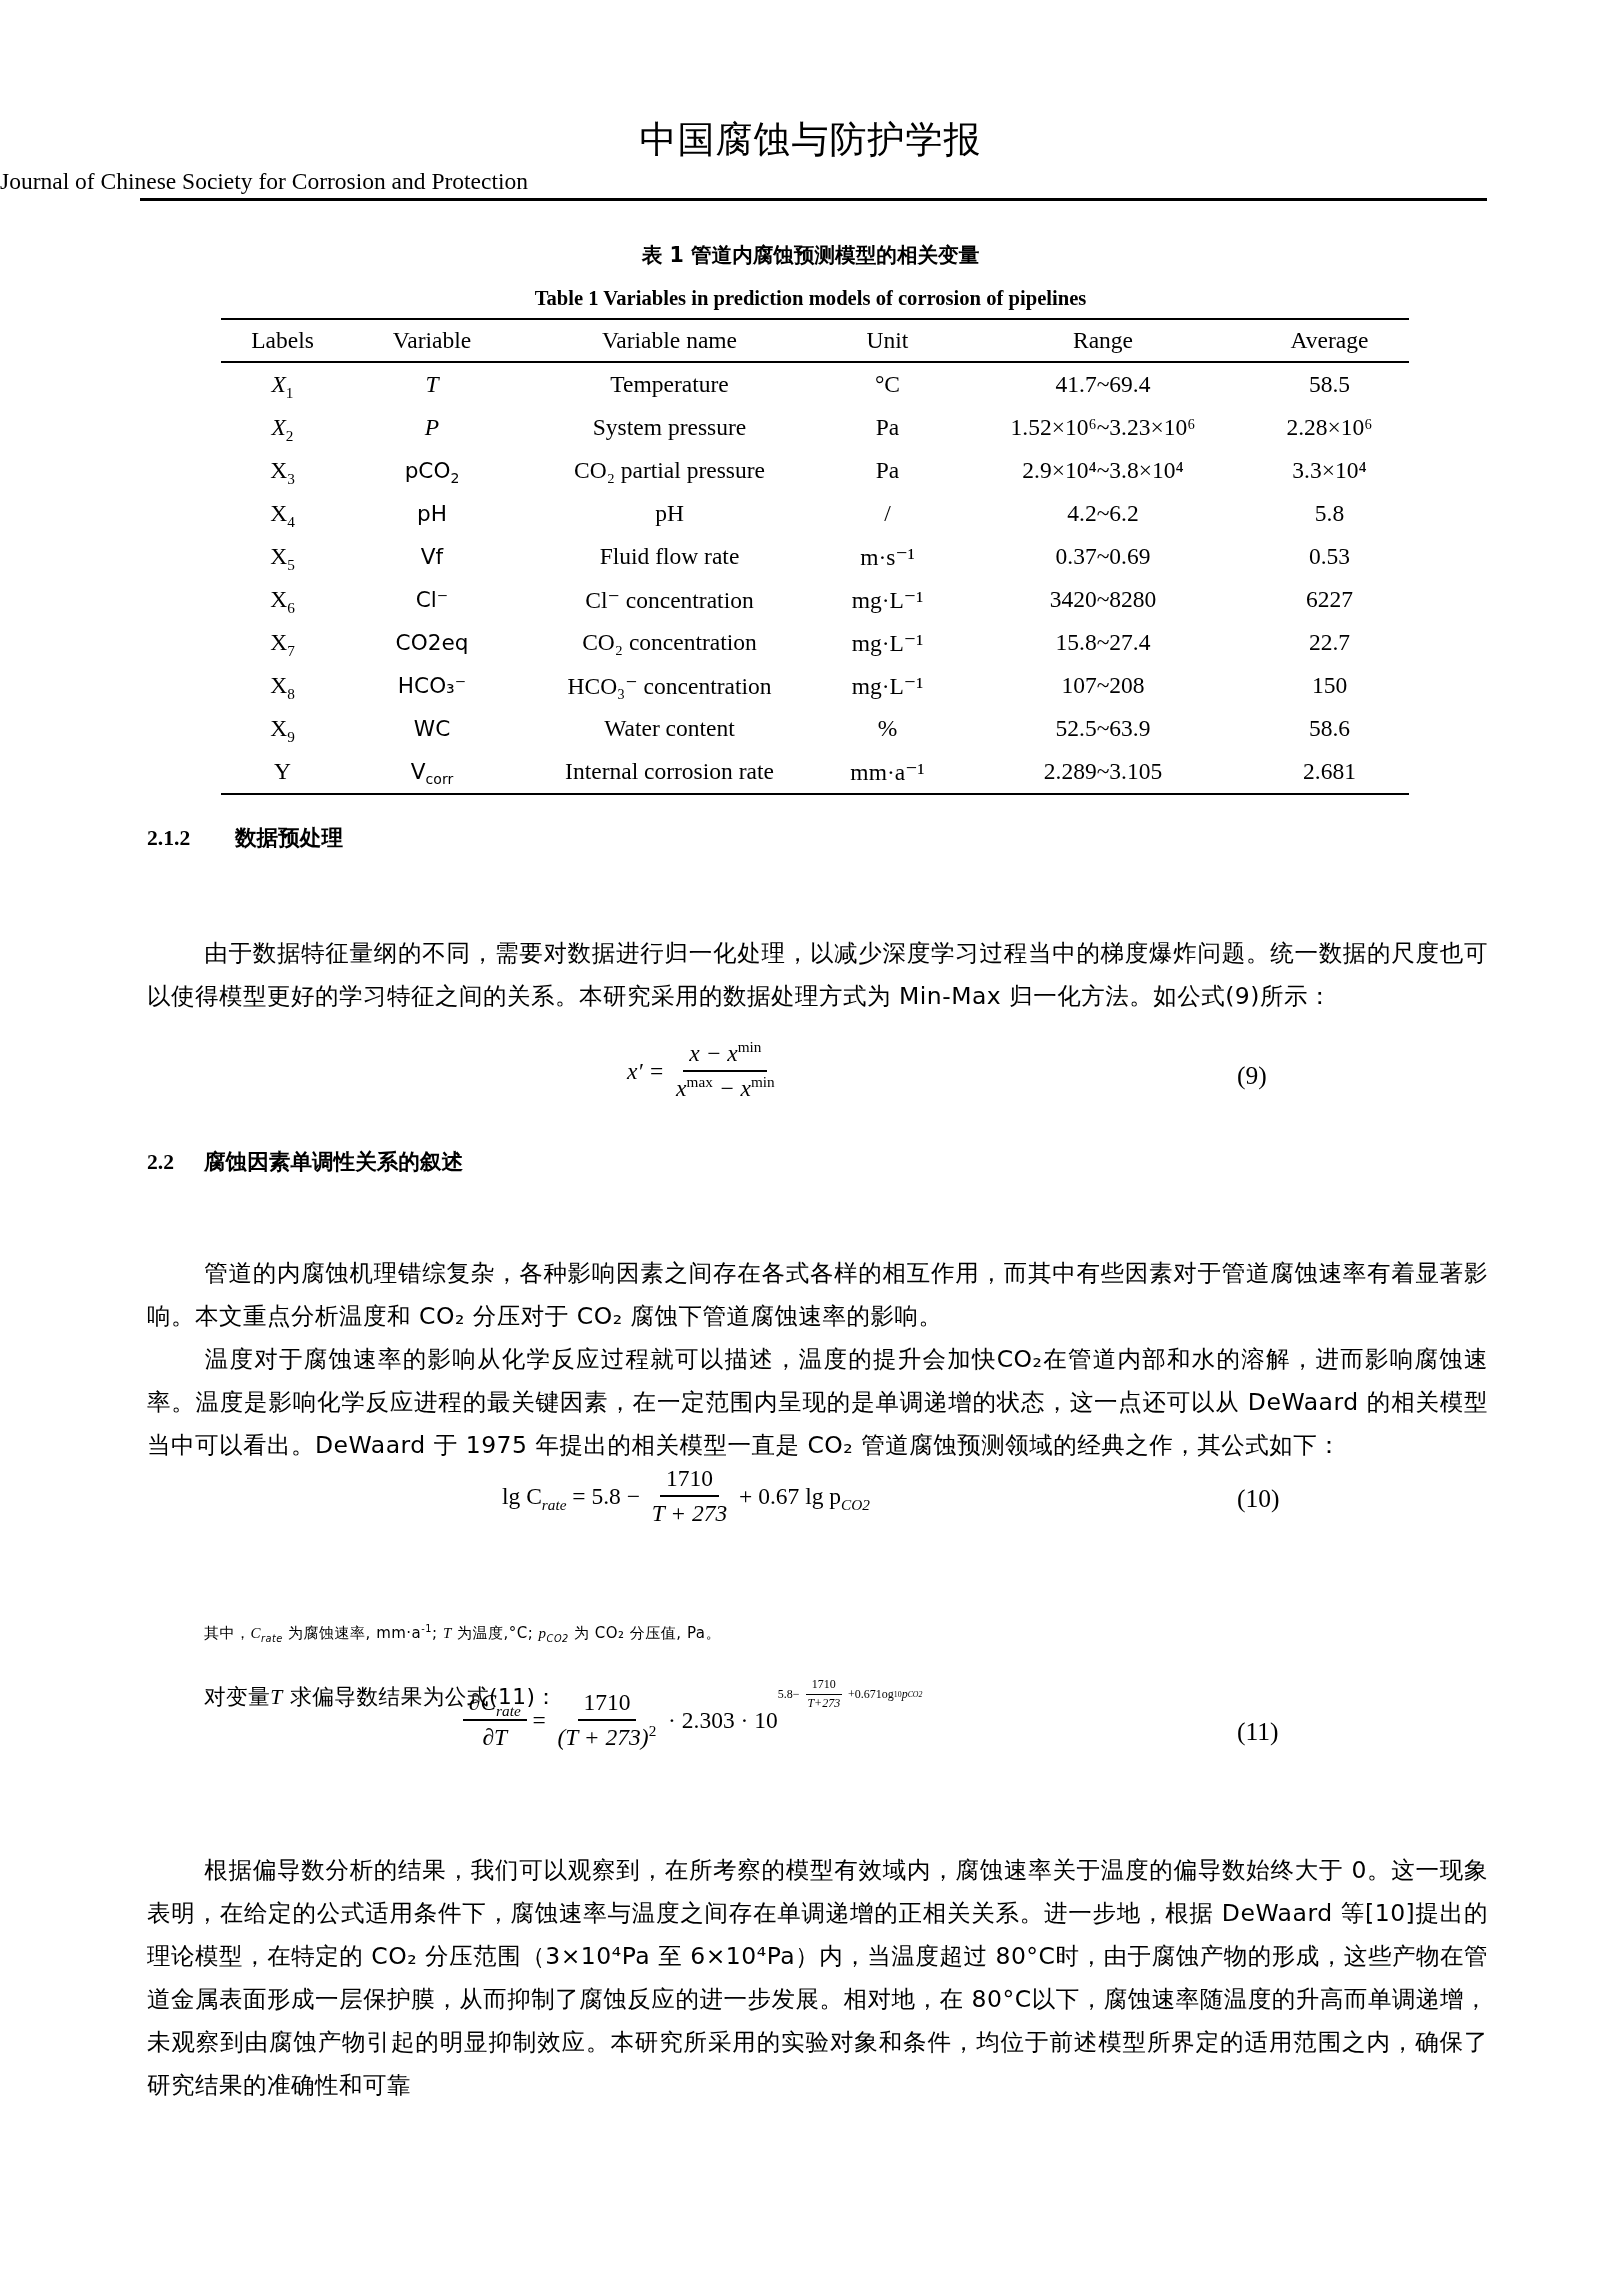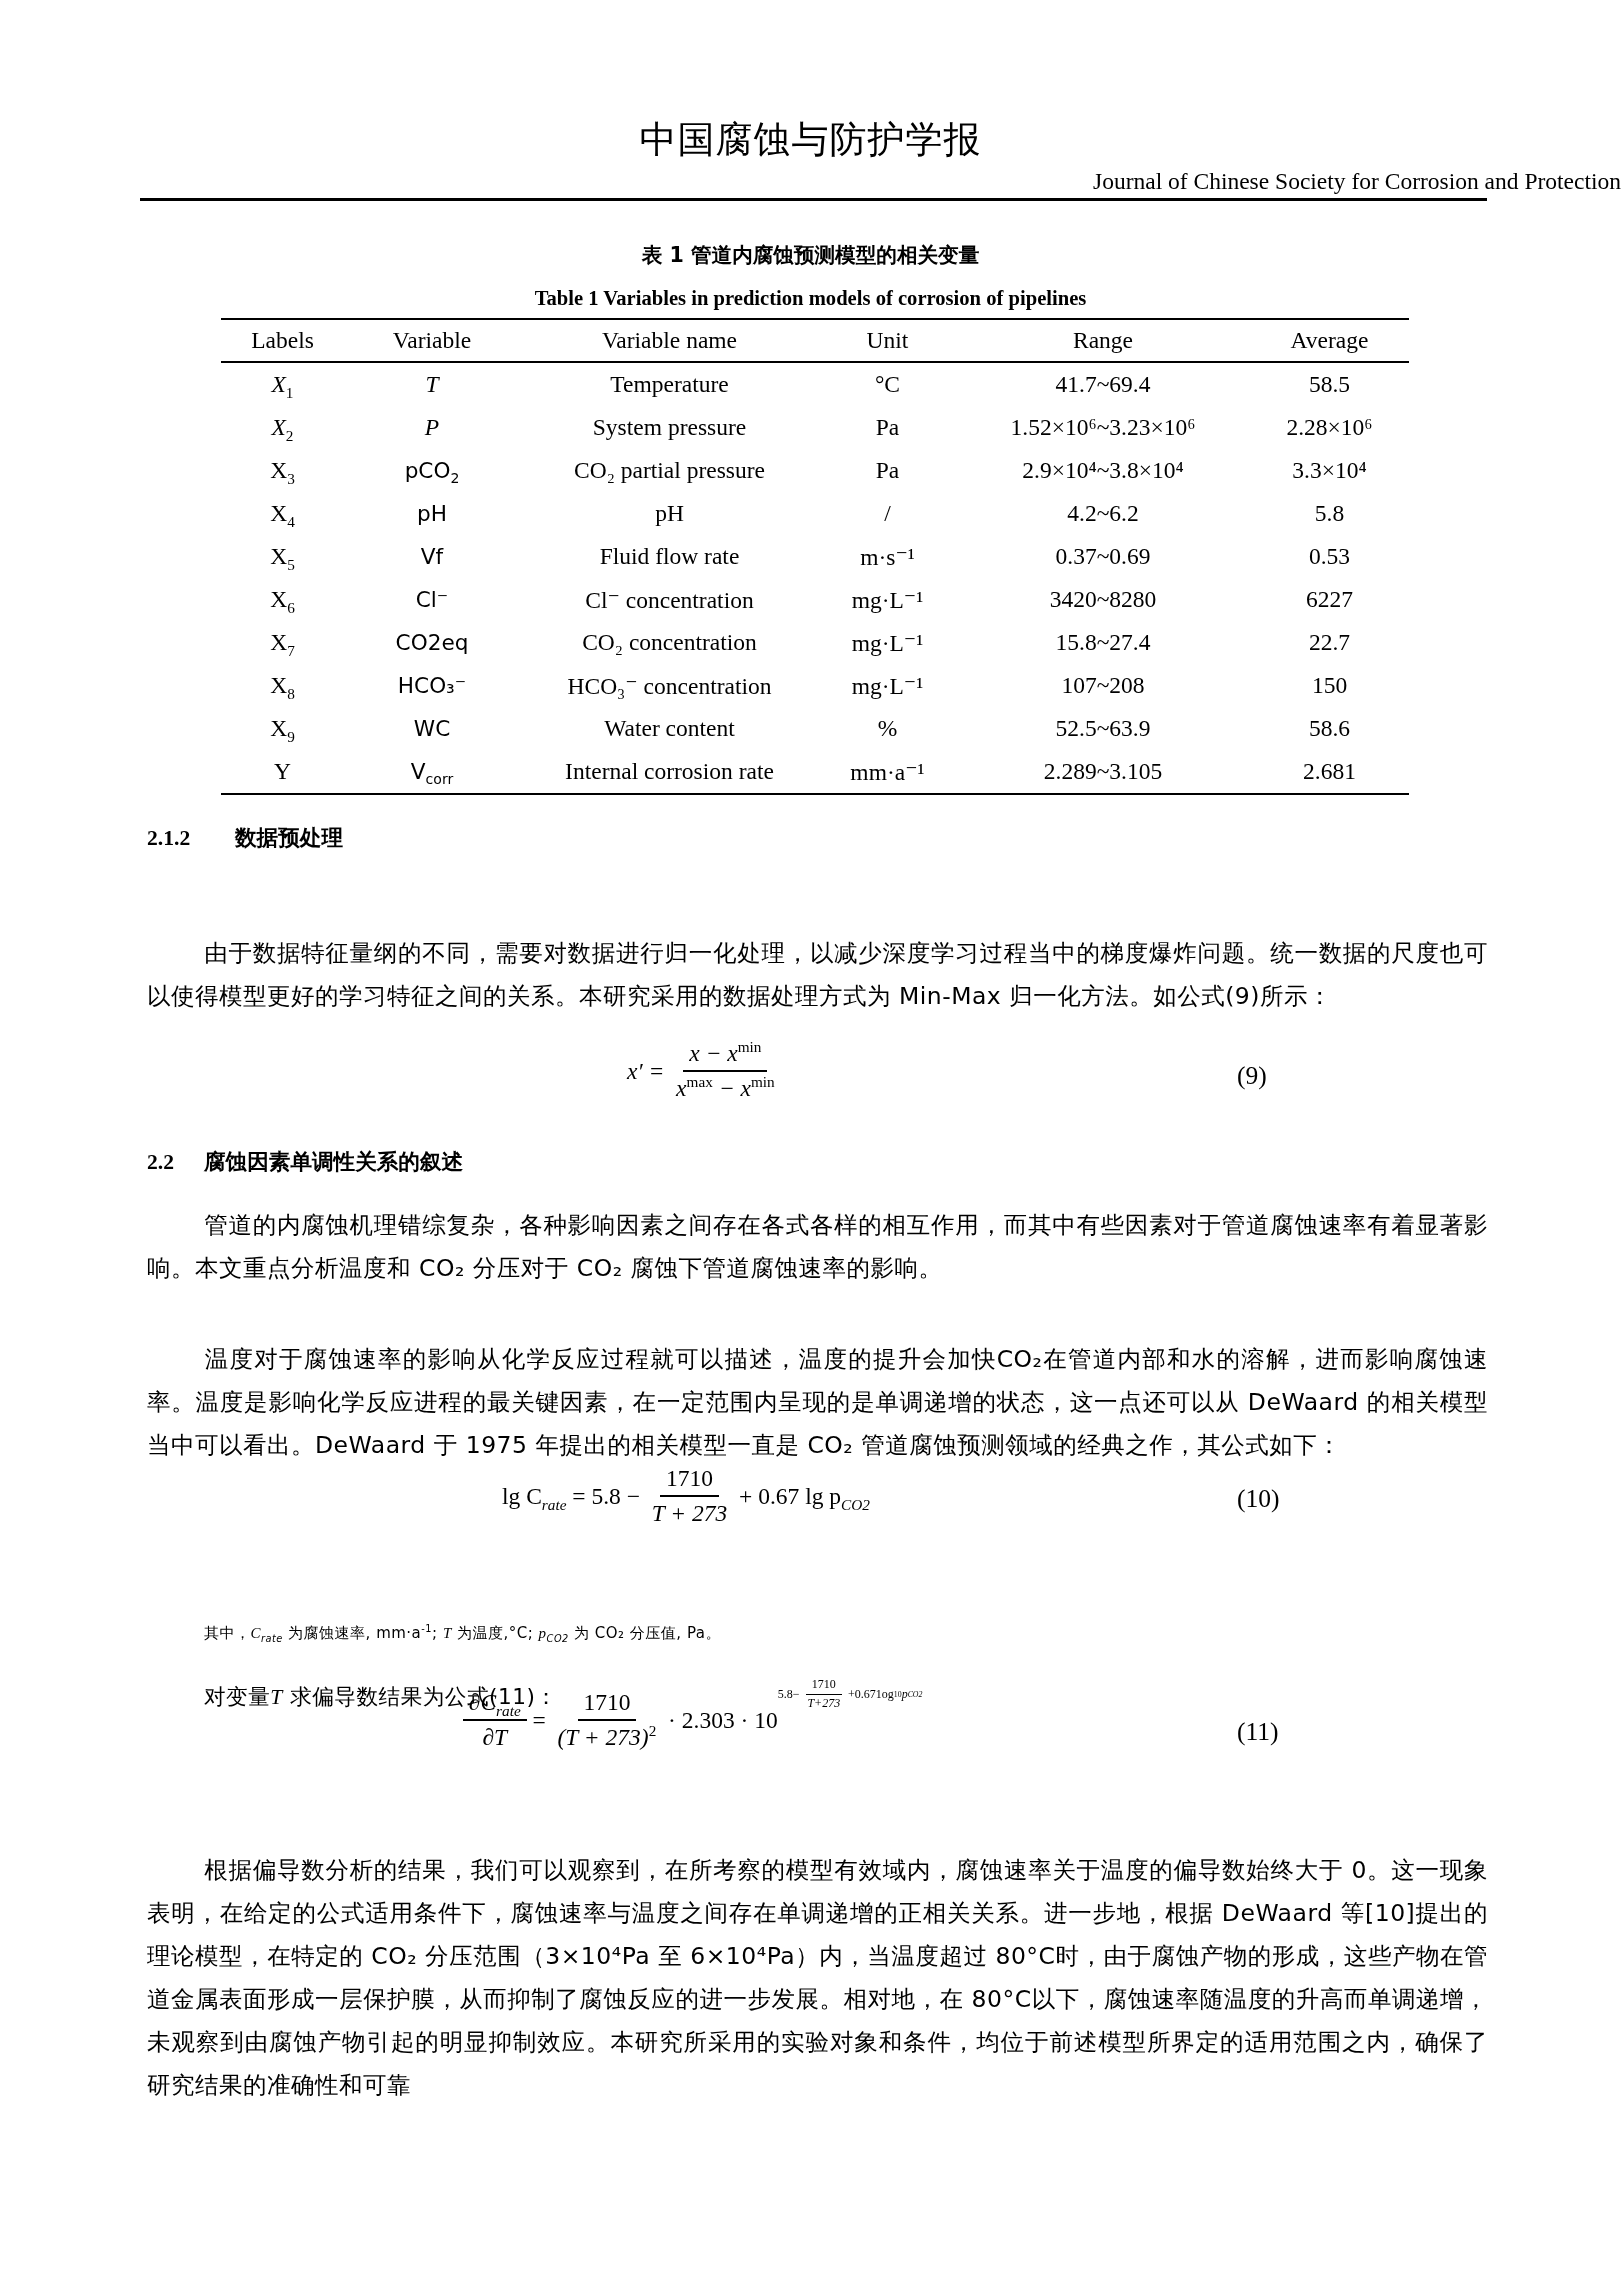--- a/index.html
+++ b/index.html
@@ -2,21 +2,21 @@
 <html><head>
 <meta charset="utf-8">
 <style>
   html, body { margin: 0; padding: 0; background: #ffffff; }
   body { width: 1621px; height: 2293px; position: relative; overflow: hidden;
          font-family: "Liberation Serif", "DejaVu Serif", serif; color: #000; }
   .page { position: absolute; left: 0; top: 0; width: 1298px; height: 2293px; }
 
   .journal-cn { position: absolute; top: 116px; left: 0; width: 1621px; text-align: center;
                 font-size: 37px; letter-spacing: 1px; line-height: 47px; }
-  .journal-en { position: absolute; top: 167px; left: 0; width: 1621px; text-align: right;
+  .journal-en { position: absolute; top: 167px; left: 0; width: 1621px; text-align: left;
                 font-size: 23.5px; line-height: 29px; }
   .header-rule { position: absolute; top: 198px; left: 140px; width: 1347px; height: 2.9px; background: #000; }
 
   .tbl-title-cn { position: absolute; top: 241px; left: 0; width: 1621px; text-align: center;
                   font-size: 20.6px; font-weight: bold; font-family: "DejaVu Sans", sans-serif; }
   .tbl-title-en { position: absolute; top: 287px; left: 0; width: 1621px; text-align: center;
                   font-size: 20.6px; font-weight: bold; }
 
   table.vars { position: absolute; top: 318px; left: 221px; width: 1188px; border-collapse: collapse;
                font-size: 23.5px; }
@@ -163,21 +163,21 @@
     <span class="frac">
       <span class="num ital"><span>x − x</span><sup style="font-style:normal">min</sup></span>
       <span class="den ital"><span>x</span><sup style="font-style:normal">max</sup><span> − x</span><sup style="font-style:normal">min</sup></span>
     </span>
   </div>
   <div class="eqnum" style="top: 1061px; left: 1237px;">(9)</div>
 
   <div class="h3" style="top: 1147px;">
     <span class="num" style="width:57px">2.2</span><span>腐蚀因素单调性关系的叙述</span>
   </div>
-  <div class="para" style="top: 1160px;">
+  <div class="para" style="top: 1208px;">
     <span class="ind"></span><span>管道的内腐蚀机理错综复杂，各种影响因素之间存在各式各样的相互作用，而其中有些因素对于管道腐蚀速率有着显著影响。本文重点分析温度和 CO₂ 分压对于 CO₂ 腐蚀下管道腐蚀速率的影响。</span>
   </div>
   <div class="para" style="top: 1294px;">
     <span class="ind"></span><span>温度对于腐蚀速率的影响从化学反应过程就可以描述，温度的提升会加快CO₂在管道内部和水的溶解，进而影响腐蚀速率。温度是影响化学反应进程的最关键因素，在一定范围内呈现的是单调递增的状态，这一点还可以从 DeWaard 的相关模型当中可以看出。DeWaard 于 1975 年提出的相关模型一直是 CO₂ 管道腐蚀预测领域的经典之作，其公式如下：</span>
   </div>
 
   <div class="eq" style="top: 1464px; left: 502px;">
     <span><span>lg C</span><sub class="ital">rate</sub></span>
     <span style="margin-left:5.9px">= 5.8 −</span>
     <span class="frac">

